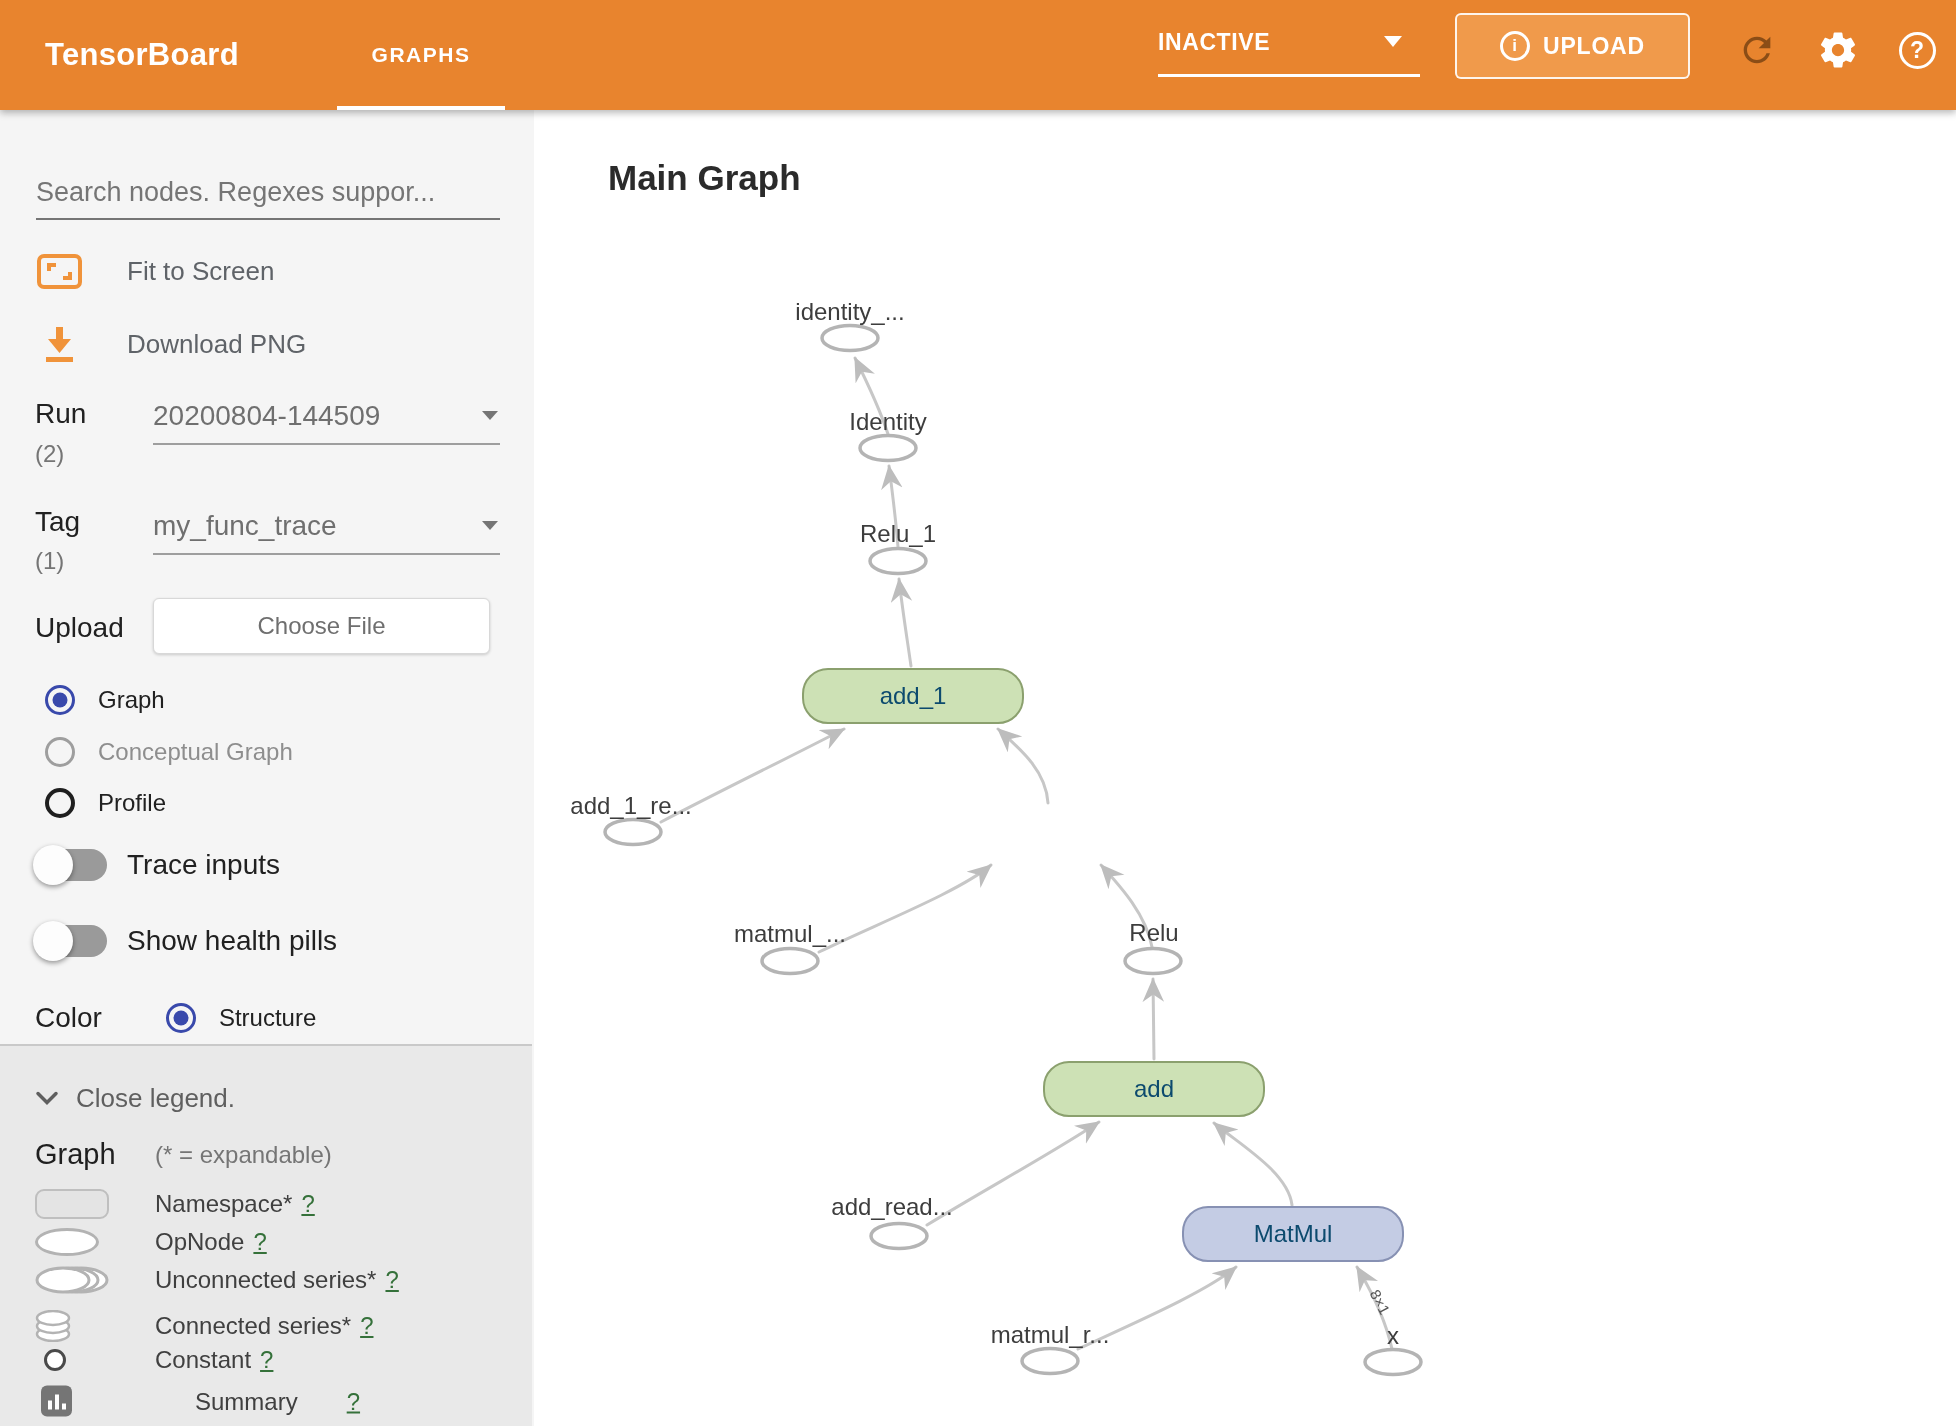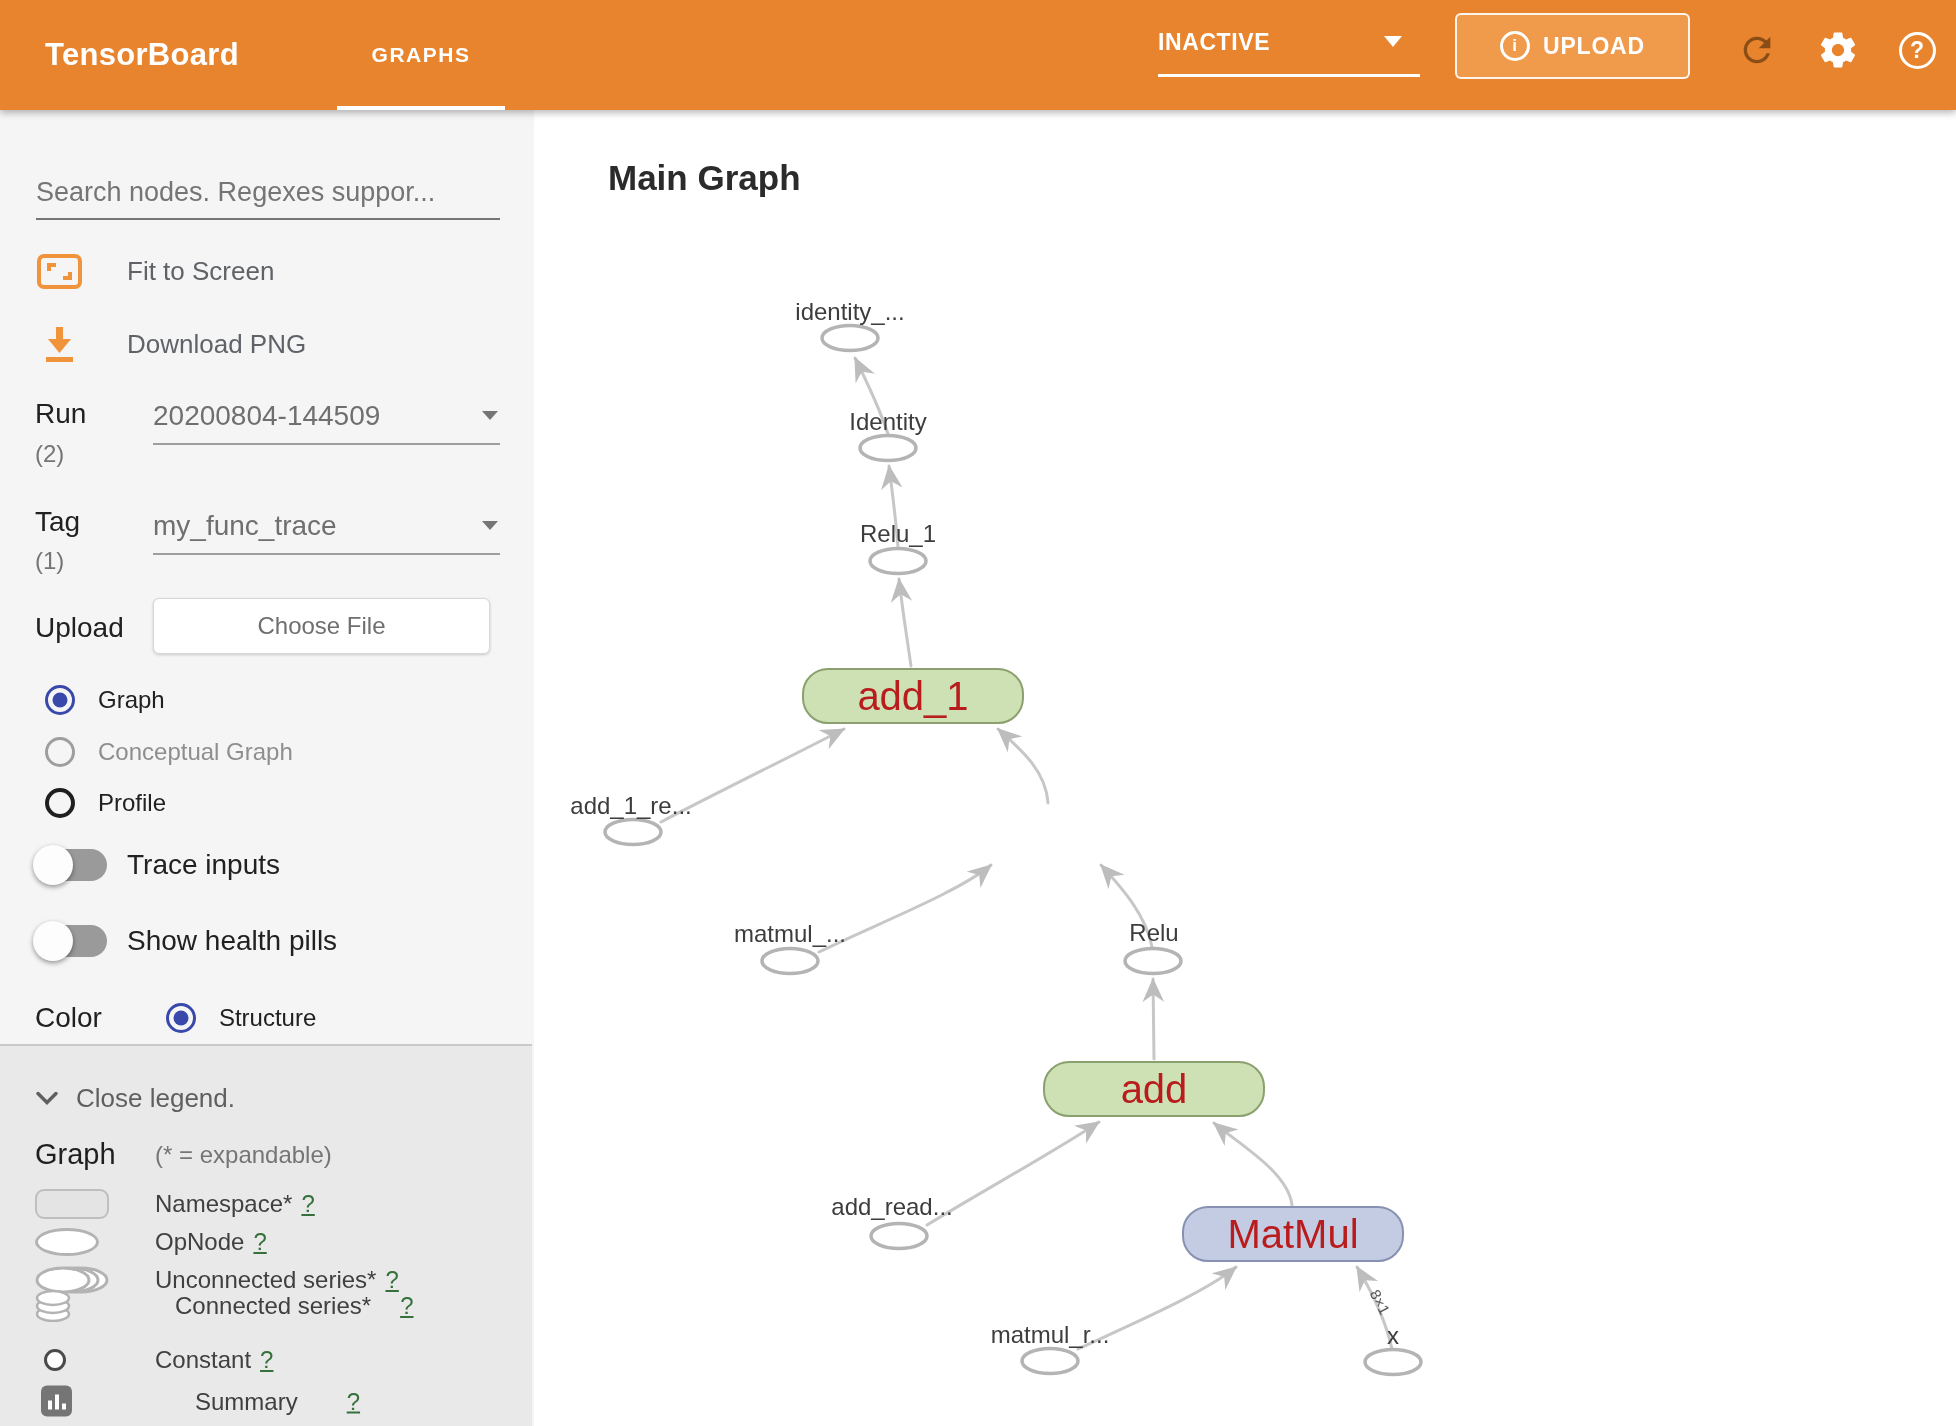--- a/index.html
+++ b/index.html
@@ -90,21 +90,21 @@
   .sw-summary { width:31px; height:31px; border-radius:6px; background:#757575; margin-left:6px;
     display:flex; align-items:flex-end; justify-content:center; gap:3px; padding-bottom:7px; }
   .sw-summary i { display:block; width:4px; background:#fff; }
 
   
   .main { position:absolute; left:534px; top:110px; width:1422px; height:1316px; background:#fff; }
   .main-title { position:absolute; left:74px; top:48px; font-size:35px; color:#2b2b2b; }
   .gsvg { position:absolute; left:0; top:0; }
   .node-rect { position:absolute; width:222px; height:56px; border-radius:26px;
     display:flex; align-items:center; justify-content:center;
-    font-size:40px; color:#b91c1c; cursor:pointer;text-align:center; }
+    font-size:24px; color:#0c4a6e; cursor:pointer;text-align:center; }
   .node-rect.green { background:#cde1b5; border:2.5px solid #8ba06e; }
   .node-rect.blue  { background:#c4cce4; border:2.5px solid #8791b3; }
   .op-label { position:absolute; font-size:24px; color:#3d3d3d; transform:translate(-50%,-50%); white-space:nowrap; }
   .edge-shape-label { position:absolute; font-size:15px; color:#555;
     transform:translate(-50%,-50%) rotate(62deg); white-space:nowrap; }
 </style>
 </head>
 <body>
 
 <div class="app">
@@ -249,21 +249,21 @@
         <span class="swatch-col">
           <svg width="80" height="30" viewBox="0 0 80 30">
             <ellipse cx="46" cy="15" rx="26" ry="12" fill="#fff" stroke="#b3b3b3" stroke-width="3"></ellipse>
             <ellipse cx="37" cy="15" rx="26" ry="12" fill="#fff" stroke="#b3b3b3" stroke-width="3"></ellipse>
             <ellipse cx="28" cy="15" rx="26" ry="12" fill="#fff" stroke="#b3b3b3" stroke-width="3"></ellipse>
           </svg>
         </span>
         <span class="lg-label">Unconnected series*</span>
         <span class="lg-help">?</span>
       </div>
-      <div class="lg-row" style="top:260px;gap:20px;">
+      <div class="lg-row" style="top:280px;">
         <span class="swatch-col">
           <svg width="40" height="32" viewBox="0 0 40 32">
             <ellipse cx="18" cy="24" rx="16" ry="7" fill="#fff" stroke="#b3b3b3" stroke-width="2.5"></ellipse>
             <ellipse cx="18" cy="16" rx="16" ry="7" fill="#fff" stroke="#b3b3b3" stroke-width="2.5"></ellipse>
             <ellipse cx="18" cy="8" rx="16" ry="7" fill="#fff" stroke="#b3b3b3" stroke-width="2.5"></ellipse>
           </svg>
         </span>
         <span class="lg-label">Connected series*</span>
         <span class="lg-help">?</span>
       </div>

